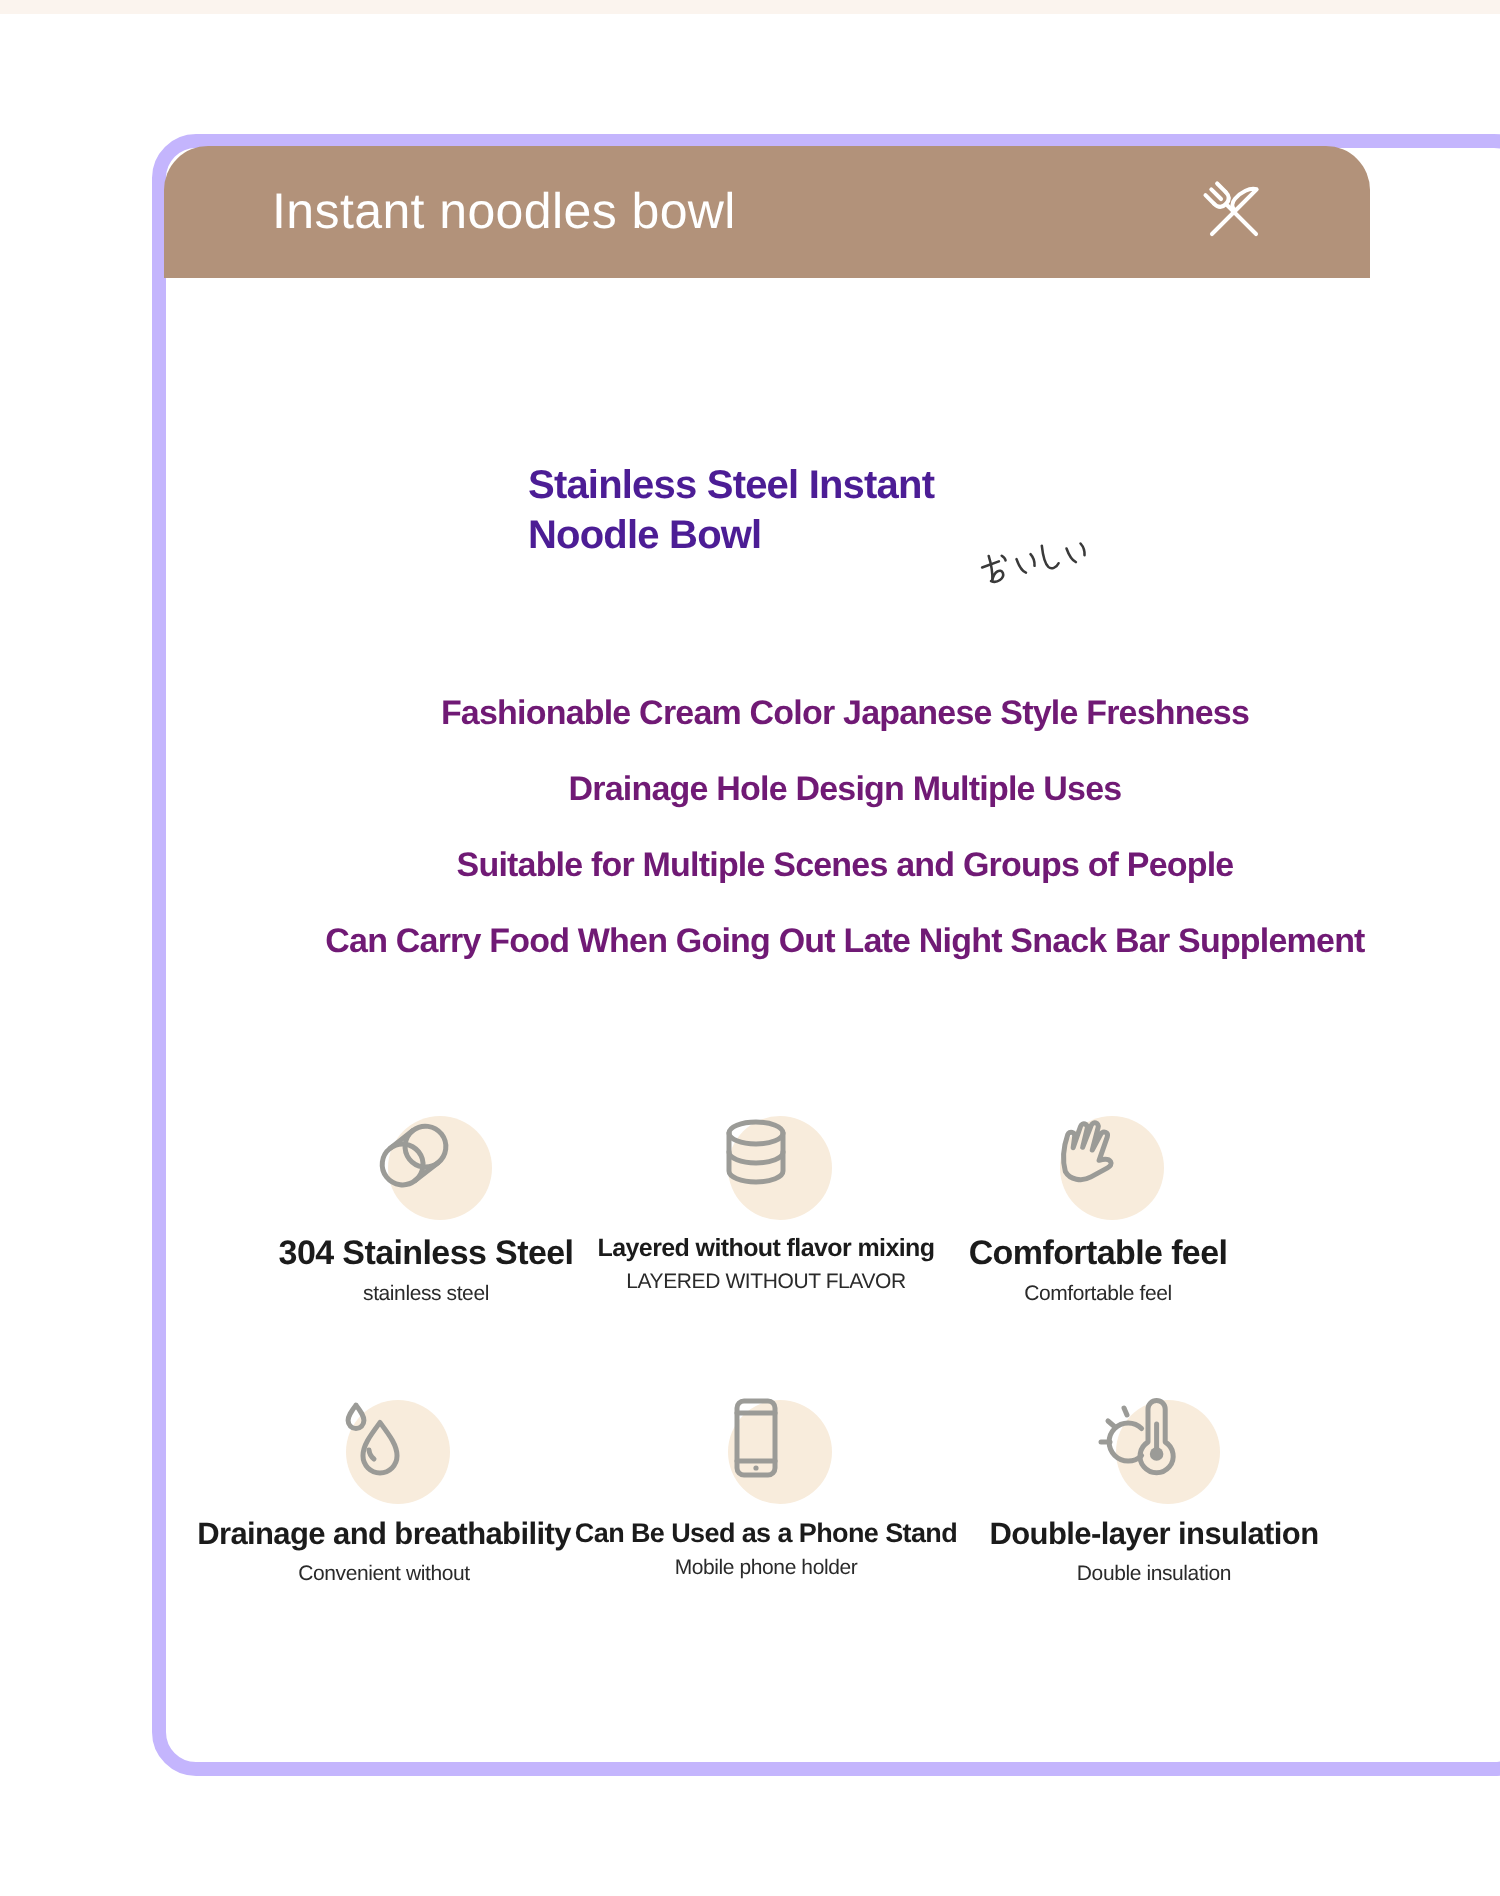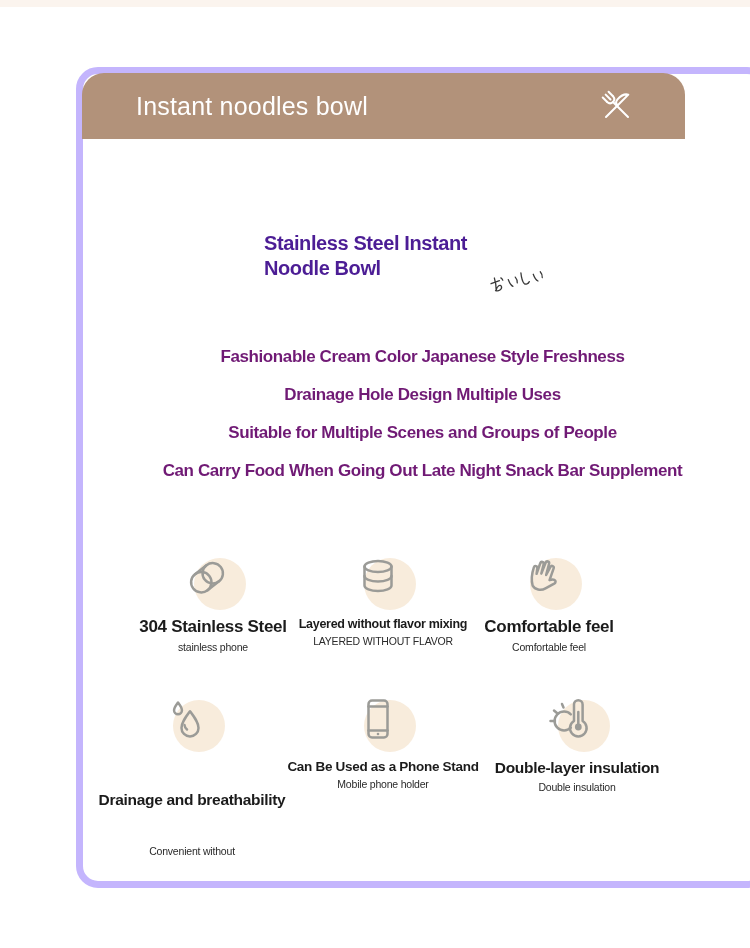--- a/index.html
+++ b/index.html
@@ -27,21 +27,21 @@
   .points { position:absolute; left:0; top:256px; width:100%; text-align:center; }
   .points p { font-size:17px; font-weight:bold; letter-spacing:-0.4px; color:#701a75;
               line-height:22px; margin:16px 0 15px; white-space:nowrap; }
 
   .feature-row { position:absolute; left:0; width:100%; display:flex; }
   .row-1 { top:478px; }
   .row-2 { top:620px; }
   .feature-cell { width:200px; display:flex; flex-direction:column; align-items:center; text-align:center; }
   .r1c1 { transform:translateX(30px); }
   .r1c3 { transform:translateX(-34px); }
-  .r2c1 { transform:translateX(9px);gap:32px; }
+  .r2c1 { transform:translateX(9px); }
   .r2c3 { transform:translateX(-6px); }
 
   .icon-wrap { position:relative; width:62px; height:58px; }
   .halo { position:absolute; left:12px; top:6px; width:52px; height:52px; border-radius:50%; background:#f8ecdc; }
   .icon-wrap svg { position:absolute; left:2px; top:1px; }
 
   .f-title { margin-top:7px; font-weight:bold; color:#1b1b1b; white-space:nowrap; letter-spacing:-0.3px; }
   .t-lg { font-size:17px; }
   .t-md { font-size:15.5px; }
   .t-sm { font-size:12.5px; }
@@ -112,21 +112,21 @@
           <div class="halo"></div>
           <svg width="48" height="48" viewBox="0 0 48 48">
             <g class="ico" transform="rotate(-38 24 24)">
               <circle cx="15.5" cy="24" r="10.2"></circle>
               <path d="M15.5 13.8 H30 a10.2 10.2 0 0 1 0 20.4 H15.5"></path>
               <path d="M30 13.8 a10.2 10.2 0 0 0 0 20.4"></path>
             </g>
           </svg>
         </div>
         <div class="f-title t-lg">304 Stainless Steel</div>
-        <div class="f-sub">stainless phone</div>
+        <div class="f-sub">stainless steel</div>
       </div>
 
       <div class="feature-cell">
         <div class="icon-wrap">
           <div class="halo"></div>
           <svg width="48" height="48" viewBox="0 0 48 48">
             <g class="ico">
               <ellipse cx="24" cy="13.5" rx="13.5" ry="5.5"></ellipse>
               <path d="M10.5 13.5 V32.5 C10.5 35.5 16.5 38 24 38 C31.5 38 37.5 35.5 37.5 32.5 V13.5"></path>
               <path d="M10.5 23 C10.5 26 16.5 28.5 24 28.5 C31.5 28.5 37.5 26 37.5 23"></path>

